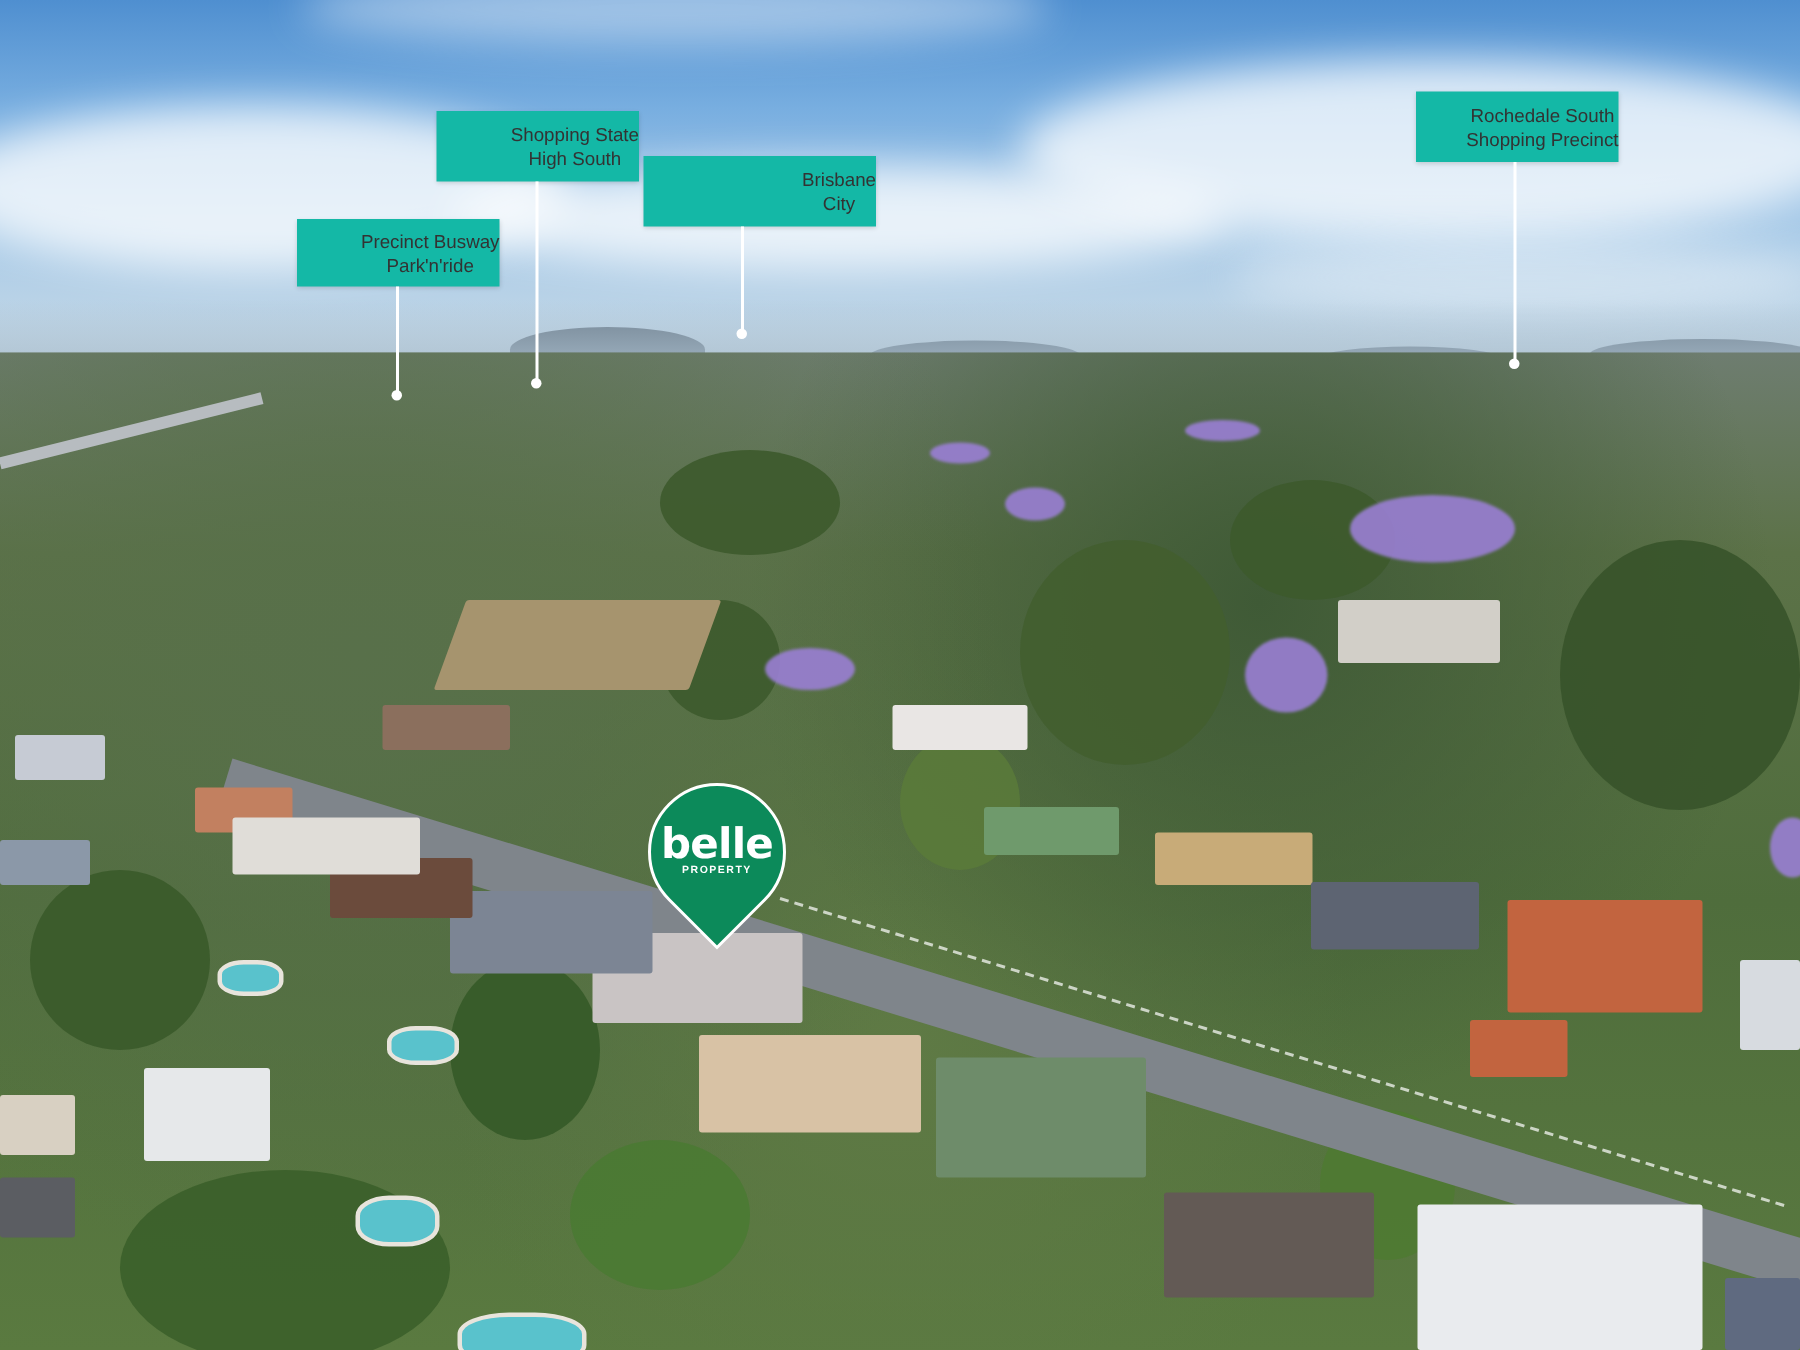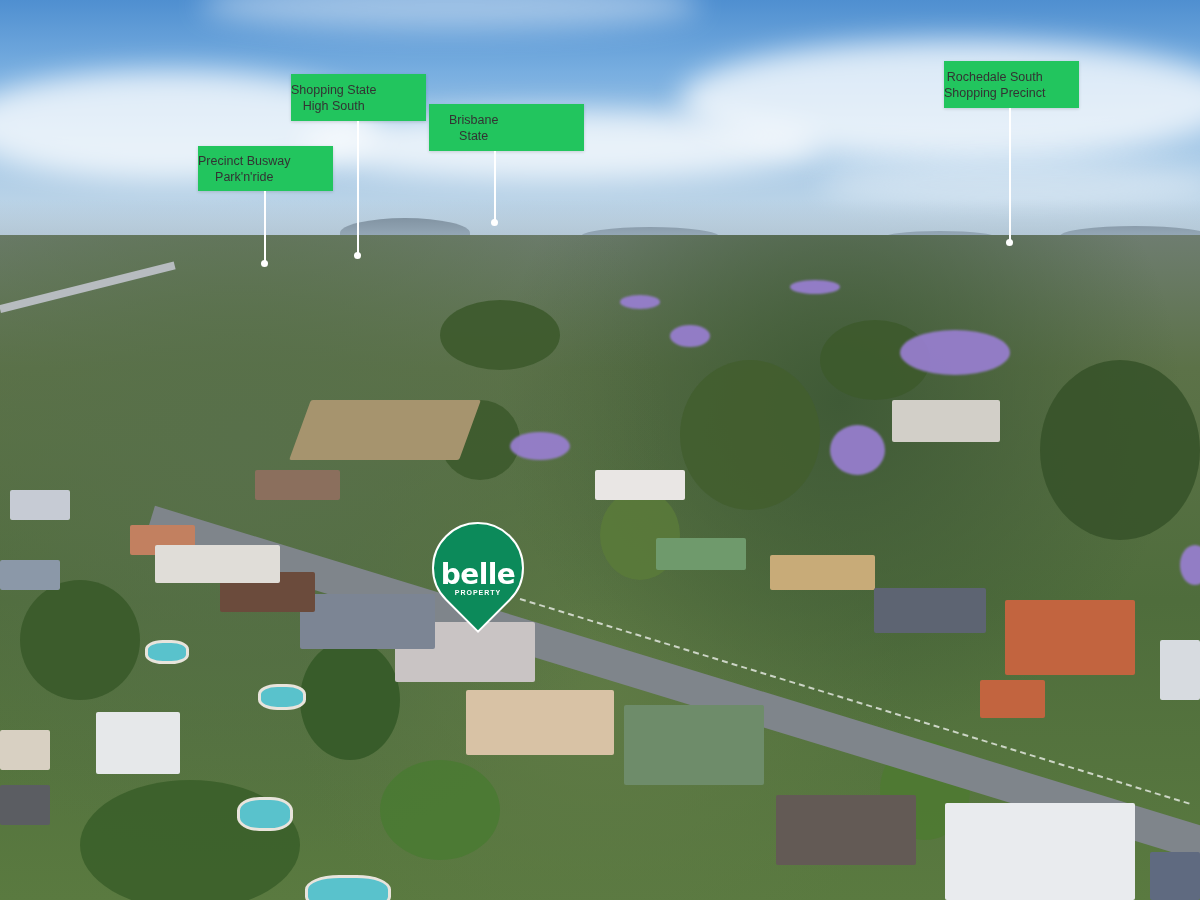--- a/index.html
+++ b/index.html
@@ -16,28 +16,28 @@
       radial-gradient(circle at 70% 25%,#3f5a36 0,transparent 35%),
       radial-gradient(circle at 50% 70%,#5f7a45 0,transparent 40%),
       linear-gradient(180deg,#6e7d70 0%,#5c7248 20%,#4f6d3c 55%,#5a7a40 100%);}
   .tree{position:absolute;border-radius:50%;background:#3d5a2c;opacity:0.9;}
   .jac{position:absolute;border-radius:50%;background:#9a7fd4;opacity:0.9;filter:blur(1px);}
   .roof{position:absolute;border-radius:2px;}
   .road{position:absolute;background:#8a8f95;transform-origin:left center;}
   .road-line{position:absolute;height:0;border-top:2px dashed rgba(255,255,255,0.7);transform-origin:left center;}
   .pool{position:absolute;background:#59c2cc;border-radius:40%;border:3px solid #e8e4dc;}
 
-  .callout{position:absolute;background:#22c55e;color:#333;font-size:12.5px;line-height:16px;text-align:center;display:flex;align-items:center;justify-content:flex-start;box-shadow:0 1px 3px rgba(0,0,0,0.15);}
+  .callout{position:absolute;background:#14b8a6;color:#333;font-size:12.5px;line-height:16px;text-align:center;display:flex;align-items:center;justify-content:flex-end;box-shadow:0 1px 3px rgba(0,0,0,0.15);}
   .leader{position:absolute;width:2px;background:#ffffff;}
   .leader-dot{position:absolute;width:7px;height:7px;border-radius:50%;background:#ffffff;}
 
   .pin{position:absolute;left:432px;top:518px;width:92px;height:120px;}
   .pin-shape{position:absolute;left:0;top:0;width:88px;height:88px;background:#0c8a5a;border:2px solid #ffffff;
     border-radius:50% 50% 50% 0;transform:rotate(-45deg);transform-origin:center;top:4px;left:0;}
-  .pin-inner{position:absolute;left:0;top:12px;width:92px;height:100px;display:flex;flex-direction:column;align-items:center;justify-content:center;}
+  .pin-inner{position:absolute;left:0;top:0;width:92px;height:100px;display:flex;flex-direction:column;align-items:center;justify-content:center;}
   .pin-brand{color:#ffffff;font-weight:bold;font-size:28px;letter-spacing:-0.5px;font-family:"DejaVu Sans",sans-serif;margin-top:-6px;}
   .pin-sub{color:#ffffff;font-size:7px;letter-spacing:1px;font-weight:bold;margin-top:-2px;}
 </style>
 </head>
 <body>
 
 <div class="scene">
   <div class="sky"></div>
   <div class="cloud" style="left:-40px;top:70px;width:420px;height:110px;"></div>
   <div class="cloud" style="left:300px;top:110px;width:520px;height:70px;"></div>
@@ -125,21 +125,21 @@
     <div>Shopping State</div>
     <div>High South</div>
   </div>
 </div>
 <div class="leader" style="left:357px;top:121px;height:134px;"></div>
 <div class="leader-dot" style="left:354px;top:252px;"></div>
 
 <div class="callout" style="left:429px;top:104px;width:135px;height:47px;padding-left:20px;">
   <div>
     <div>Brisbane</div>
-    <div>State</div>
+    <div>City</div>
   </div>
 </div>
 <div class="leader" style="left:494px;top:151px;height:72px;"></div>
 <div class="leader-dot" style="left:491px;top:219px;"></div>
 
 <div class="callout" style="left:944px;top:61px;width:135px;height:47px;">
   <div>
     <div>Rochedale South</div>
     <div>Shopping Precinct</div>
   </div>

